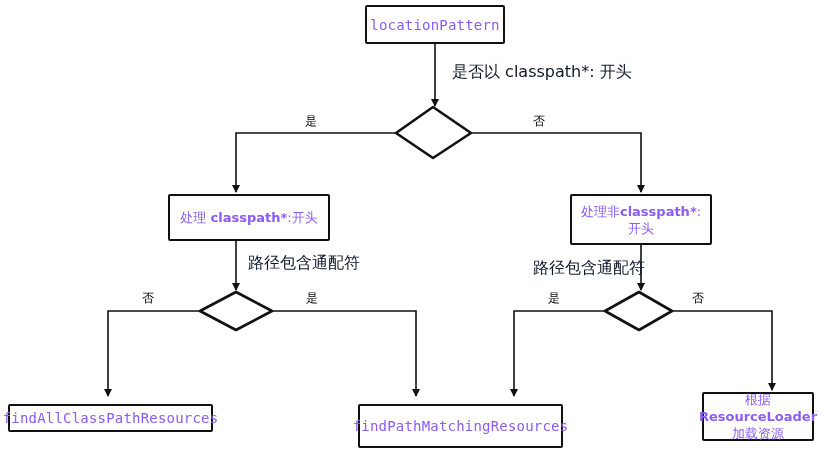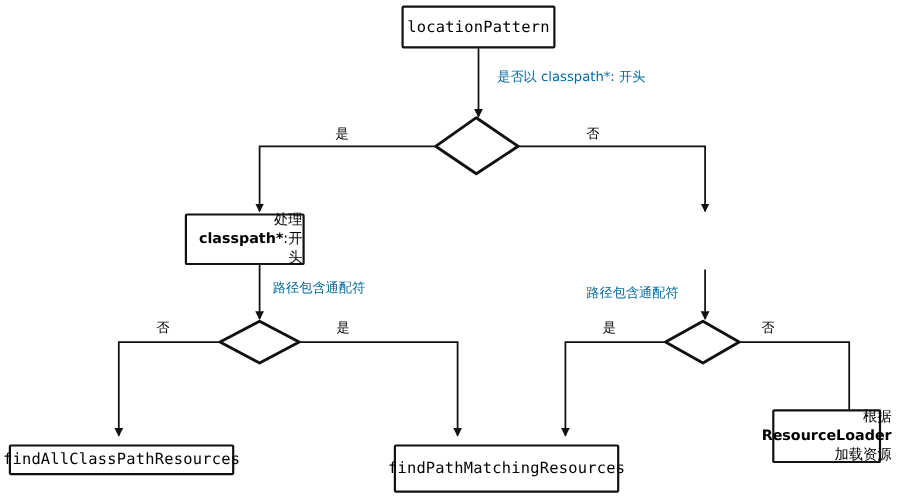--- a/index.html
+++ b/index.html
@@ -21,22 +21,22 @@
     top: 0;
     width: 832px;
     height: 452px;
   }
   .node {
     position: absolute;
     box-sizing: border-box;
     display: flex;
     align-items: center;
     justify-content: center;
-    text-align: right;
-    color: #000000;
+    text-align: center;
+    color: #8b5cf6;
     background: #ffffff;
     z-index: 3;
   }
   .node-box {
     border: 2px solid #111111;
     border-radius: 2px;
   }
   .mono {
     font-family: "DejaVu Sans Mono", "Liberation Mono", monospace;
     font-size: 14px;
@@ -46,23 +46,23 @@
   .cjk {
     font-family: "DejaVu Sans", sans-serif;
     font-size: 13px;
     line-height: 17px;
   }
   .cjk b {
     font-weight: 700;
   }
   .edge-label {
     position: absolute;
-    color: #0369a1;
+    color: #0f172a;
     font-family: "DejaVu Sans", sans-serif;
-    font-size: 12px;
+    font-size: 16px;
     white-space: nowrap;
     background: transparent;
     z-index: 4;
   }
   .branch-label {
     position: absolute;
     color: #000000;
     font-family: "DejaVu Sans", sans-serif;
     font-size: 12px;
     z-index: 4;
@@ -113,26 +113,31 @@
     <span>是否以 classpath*: 开头</span>
   </div>
 
   <div class="branch-label" style="left:305px; top:113px;">
     <span>是</span>
   </div>
   <div class="branch-label" style="left:533px; top:113px;">
     <span>否</span>
   </div>
 
-  <div class="node node-box cjk" style="left:168px; top:194px; width:109px; height:47px;">
+  <div class="node node-box cjk" style="left:168px; top:194px; width:162px; height:47px;">
     <span>
       <span>处理 </span><b>classpath*</b><span>:开头</span>
     </span>
   </div>
 
+  <div class="node node-box cjk" style="left:570px; top:194px; width:142px; height:51px; padding:0 8px;">
+    <span>
+      <span>处理非</span><b>classpath*</b><span>:开头</span>
+    </span>
+  </div>
 
   <div class="edge-label" style="left:248px; top:253px;">
     <span>路径包含通配符</span>
   </div>
   <div class="edge-label" style="left:533px; top:258px;">
     <span>路径包含通配符</span>
   </div>
 
   <div class="branch-label" style="left:142px; top:290px;">
     <span>否</span>
@@ -148,19 +153,19 @@
   </div>
 
   <div class="node node-box mono" style="left:8px; top:404px; width:205px; height:28px;">
     <span>findAllClassPathResources</span>
   </div>
 
   <div class="node node-box mono" style="left:358px; top:404px; width:205px; height:44px;">
     <span>findPathMatchingResources</span>
   </div>
 
-  <div class="node node-box cjk" style="left:702px; top:372px; width:99px; height:49px;">
+  <div class="node node-box cjk" style="left:702px; top:392px; width:112px; height:49px;">
     <span>
       <span>根据 </span><b>ResourceLoader</b><br><span>加载资源</span>
     </span>
   </div>
 
 </div>
 
 </body></html>

